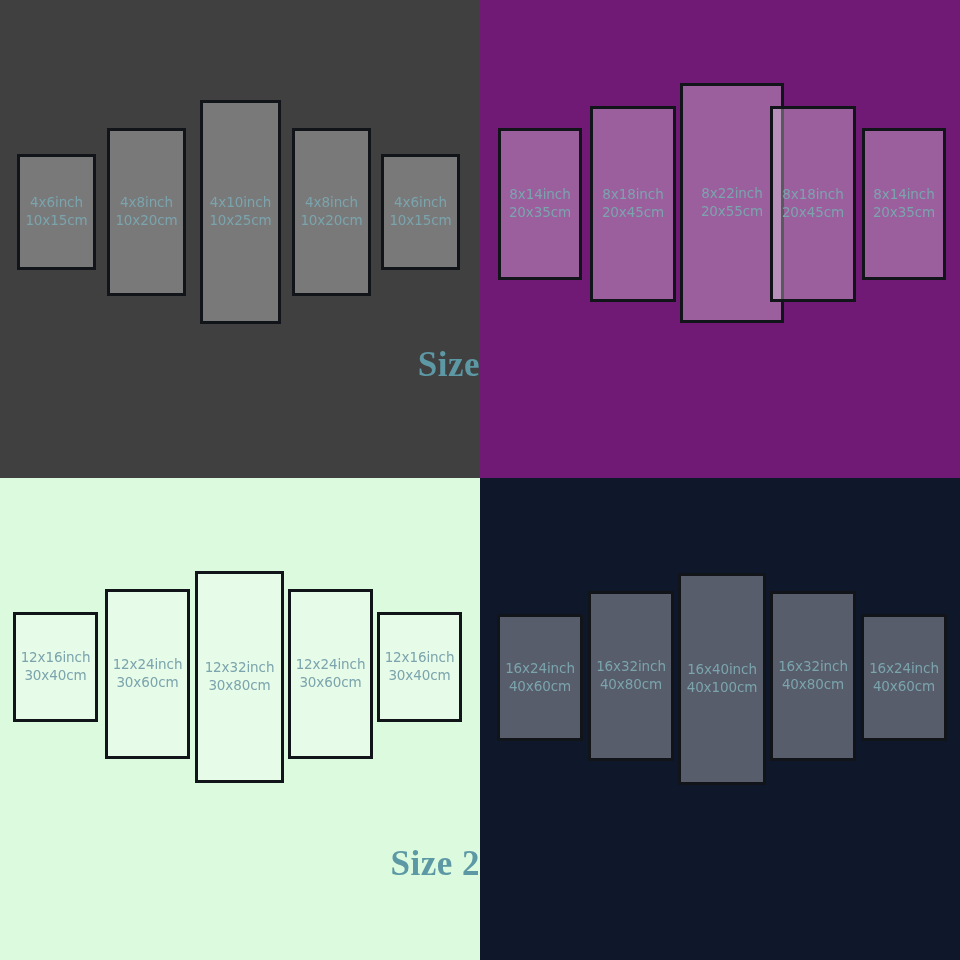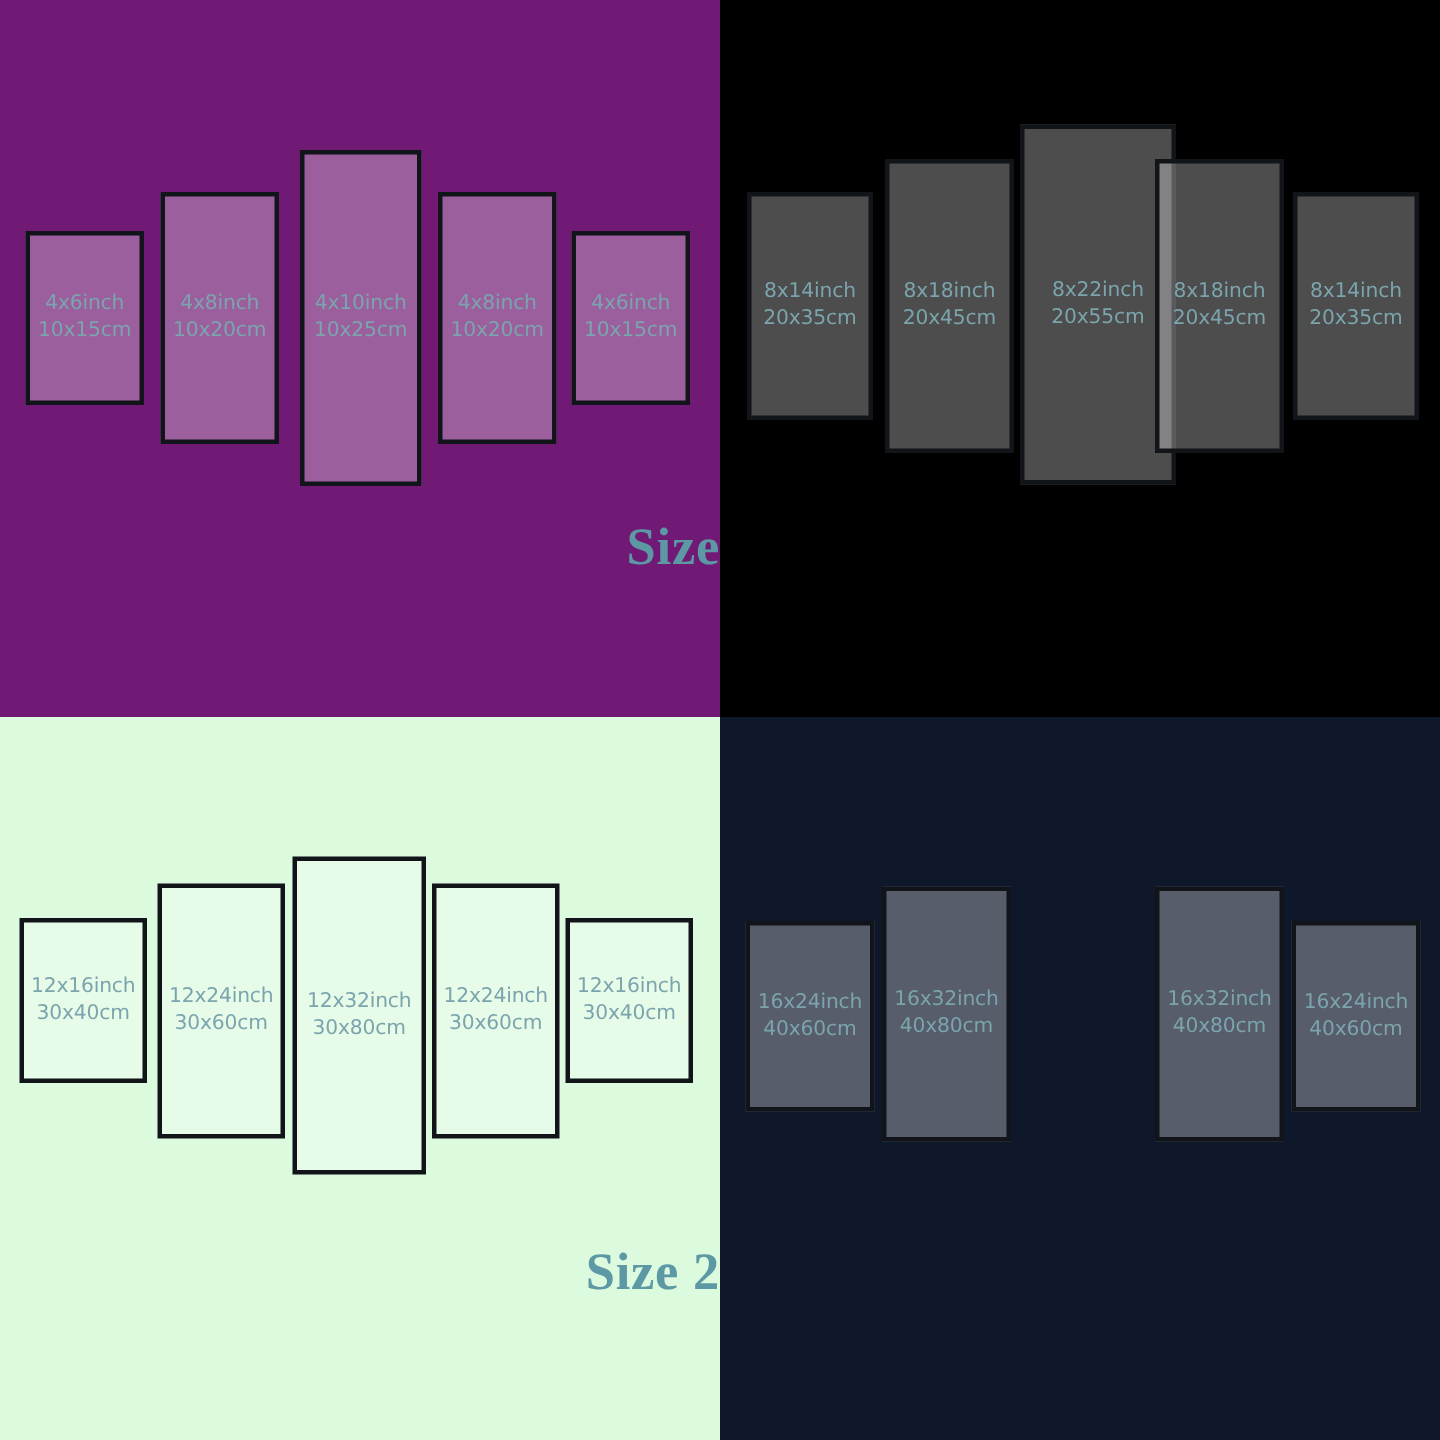--- a/index.html
+++ b/index.html
@@ -110,21 +110,21 @@
   .q-br .p2 { left: 108px; width: 86px;  top: 16px; height: 170px; }
   .q-br .p3 { left: 198px; width: 88px;  top: -2px; height: 212px; }
   .q-br .p4 { left: 290px; width: 86px;  top: 16px; height: 170px; }
   .q-br .p5 { left: 381px; width: 86px;  top: 39px; height: 127px; }
 </style>
 </head>
 <body>
 
 <div id="board">
 
-  <div class="quadrant q-tl" style="background: #701a75;">
+  <div class="quadrant q-tl" style="background: #404040;">
     <div class="panels">
       <div class="panel p1" style="border-color: rgb(17, 20, 24);">
         <div class="panel-label" style="color: rgb(123, 164, 173);">
           <span>4x6inch</span>
           <span class="ln2">10x15cm</span>
         </div>
       </div>
       <div class="panel p2" style="border-color: rgb(17, 20, 24);">
         <div class="panel-label" style="color: rgb(123, 164, 173);">
           <span>4x8inch</span>
@@ -146,21 +146,21 @@
       <div class="panel p5" style="border-color: rgb(17, 20, 24);">
         <div class="panel-label" style="color: rgb(123, 164, 173);">
           <span>4x6inch</span>
           <span class="ln2">10x15cm</span>
         </div>
       </div>
     </div>
     <div class="quad-title" style="color: rgb(93, 152, 165);">Size</div>
   </div>
 
-  <div class="quadrant q-tr" style="background: #000000;">
+  <div class="quadrant q-tr" style="background: #701a75;">
     <div class="panels">
       <div class="panel p1" style="border-color: rgb(17, 20, 24);">
         <div class="panel-label" style="color: rgb(123, 164, 173);">
           <span>8x14inch</span>
           <span class="ln2">20x35cm</span>
         </div>
       </div>
       <div class="panel p2" style="border-color: rgb(17, 20, 24);">
         <div class="panel-label" style="color: rgb(123, 164, 173);">
           <span>8x18inch</span>
@@ -214,37 +214,43 @@
           <span class="ln2">30x60cm</span>
         </div>
       </div>
       <div class="panel p5" style="border-color: rgb(17, 20, 24);">
         <div class="panel-label" style="color: rgb(123, 164, 173);">
           <span>12x16inch</span>
           <span class="ln2">30x40cm</span>
         </div>
       </div>
     </div>
-    <div class="quad-title" style="color: rgb(93, 152, 165);">Size 2</div>
+    <div class="quad-title" style="color: rgb(93, 152, 165); margin-top: 16px;">Size 2</div>
   </div>
 
   <div class="quadrant q-br" style="background: #0f172a;">
     <div class="panels">
       <div class="panel p1" style="border-color: rgb(17, 20, 24);">
         <div class="panel-label" style="color: rgb(123, 164, 173);">
           <span>16x24inch</span>
           <span class="ln2">40x60cm</span>
         </div>
       </div>
       <div class="panel p2" style="border-color: rgb(17, 20, 24);">
         <div class="panel-label" style="color: rgb(123, 164, 173);">
           <span>16x32inch</span>
           <span class="ln2">40x80cm</span>
         </div>
       </div>
+      <div class="panel p3" style="border-color: rgb(17, 20, 24);">
+        <div class="panel-label" style="color: rgb(123, 164, 173);">
+          <span>16x40inch</span>
+          <span class="ln2">40x100cm</span>
+        </div>
+      </div>
       <div class="panel p4" style="border-color: rgb(17, 20, 24);">
         <div class="panel-label" style="color: rgb(123, 164, 173);">
           <span>16x32inch</span>
           <span class="ln2">40x80cm</span>
         </div>
       </div>
       <div class="panel p5" style="border-color: rgb(17, 20, 24);">
         <div class="panel-label" style="color: rgb(123, 164, 173);">
           <span>16x24inch</span>
           <span class="ln2">40x60cm</span>

